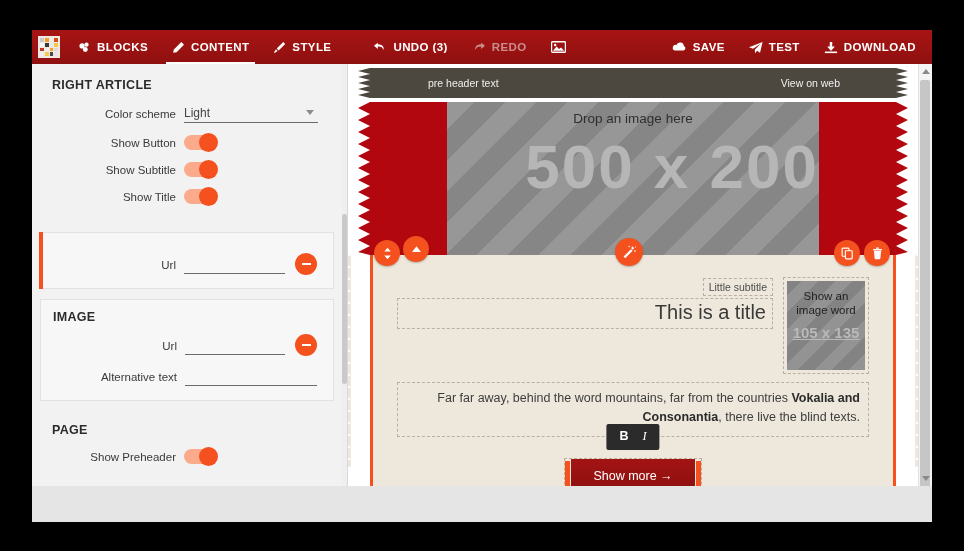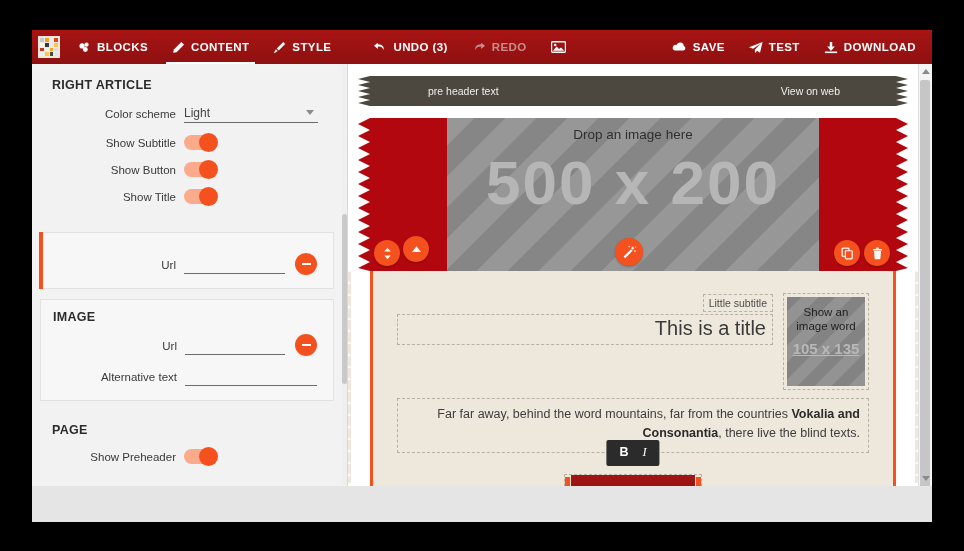--- a/index.html
+++ b/index.html
@@ -184,21 +184,21 @@
     border-left: 4px solid transparent; border-right: 4px solid transparent;
   }
   .pv-arrow.up { top: 5px; border-bottom: 5px solid #8a8a8a; }
   .pv-arrow.down { bottom: 5px; border-top: 5px solid #8a8a8a; }
 
   .mail { position: relative; width: 100%; }
 
   .preheader {
     position: relative;
     height: 30px;
-    margin: 12px 22px;
+    margin: 4px 22px;
     background: #4d483f;
     display: flex; align-items: center;
     color: #efefef; font-size: 10.5px;
   }
   .preheader .ph-left { position: absolute; left: 58px; }
   .preheader .ph-right { position: absolute; right: 56px; }
   .ph-zig {
     position: absolute; top: 0; bottom: 0; width: 12px;
   }
   .ph-zig.l { left: -12px; }
@@ -228,21 +228,21 @@
     display: flex; flex-direction: column; align-items: center;
     overflow: hidden;
   }
   .ph-img .dlabel {
     margin-top: 9px;
     font-size: 13.5px; color: #2f2f2f;
     position: relative; z-index: 2;
   }
   .ph-img .dsize {
     position: absolute; left: 0; right: 0; top: 34px;
-    text-align: center;
+    text-align: right;
     font-size: 62px; font-weight: bold; color: #b6b6b6;
     letter-spacing: 2px;
     z-index: 1;
     line-height: 1;
   }
 
   
   .article {
     position: relative;
     margin: 0 22px;
@@ -502,28 +502,28 @@
 
           <div class="row">
             <div class="lab">Color scheme</div>
             <div class="field">
               <span class="val">Light</span>
               <i class="caret"></i>
             </div>
           </div>
 
           <div class="row">
-            <div class="lab">Show Subtitle</div>
+            <div class="lab">Show Button</div>
             <div style="flex:1 1 auto">
               <div class="toggle"></div>
             </div>
           </div>
 
           <div class="row">
-            <div class="lab">Show Button</div>
+            <div class="lab">Show Subtitle</div>
             <div style="flex:1 1 auto">
               <div class="toggle"></div>
             </div>
           </div>
 
           <div class="row">
             <div class="lab">Show Title</div>
             <div style="flex:1 1 auto">
               <div class="toggle"></div>
             </div>

